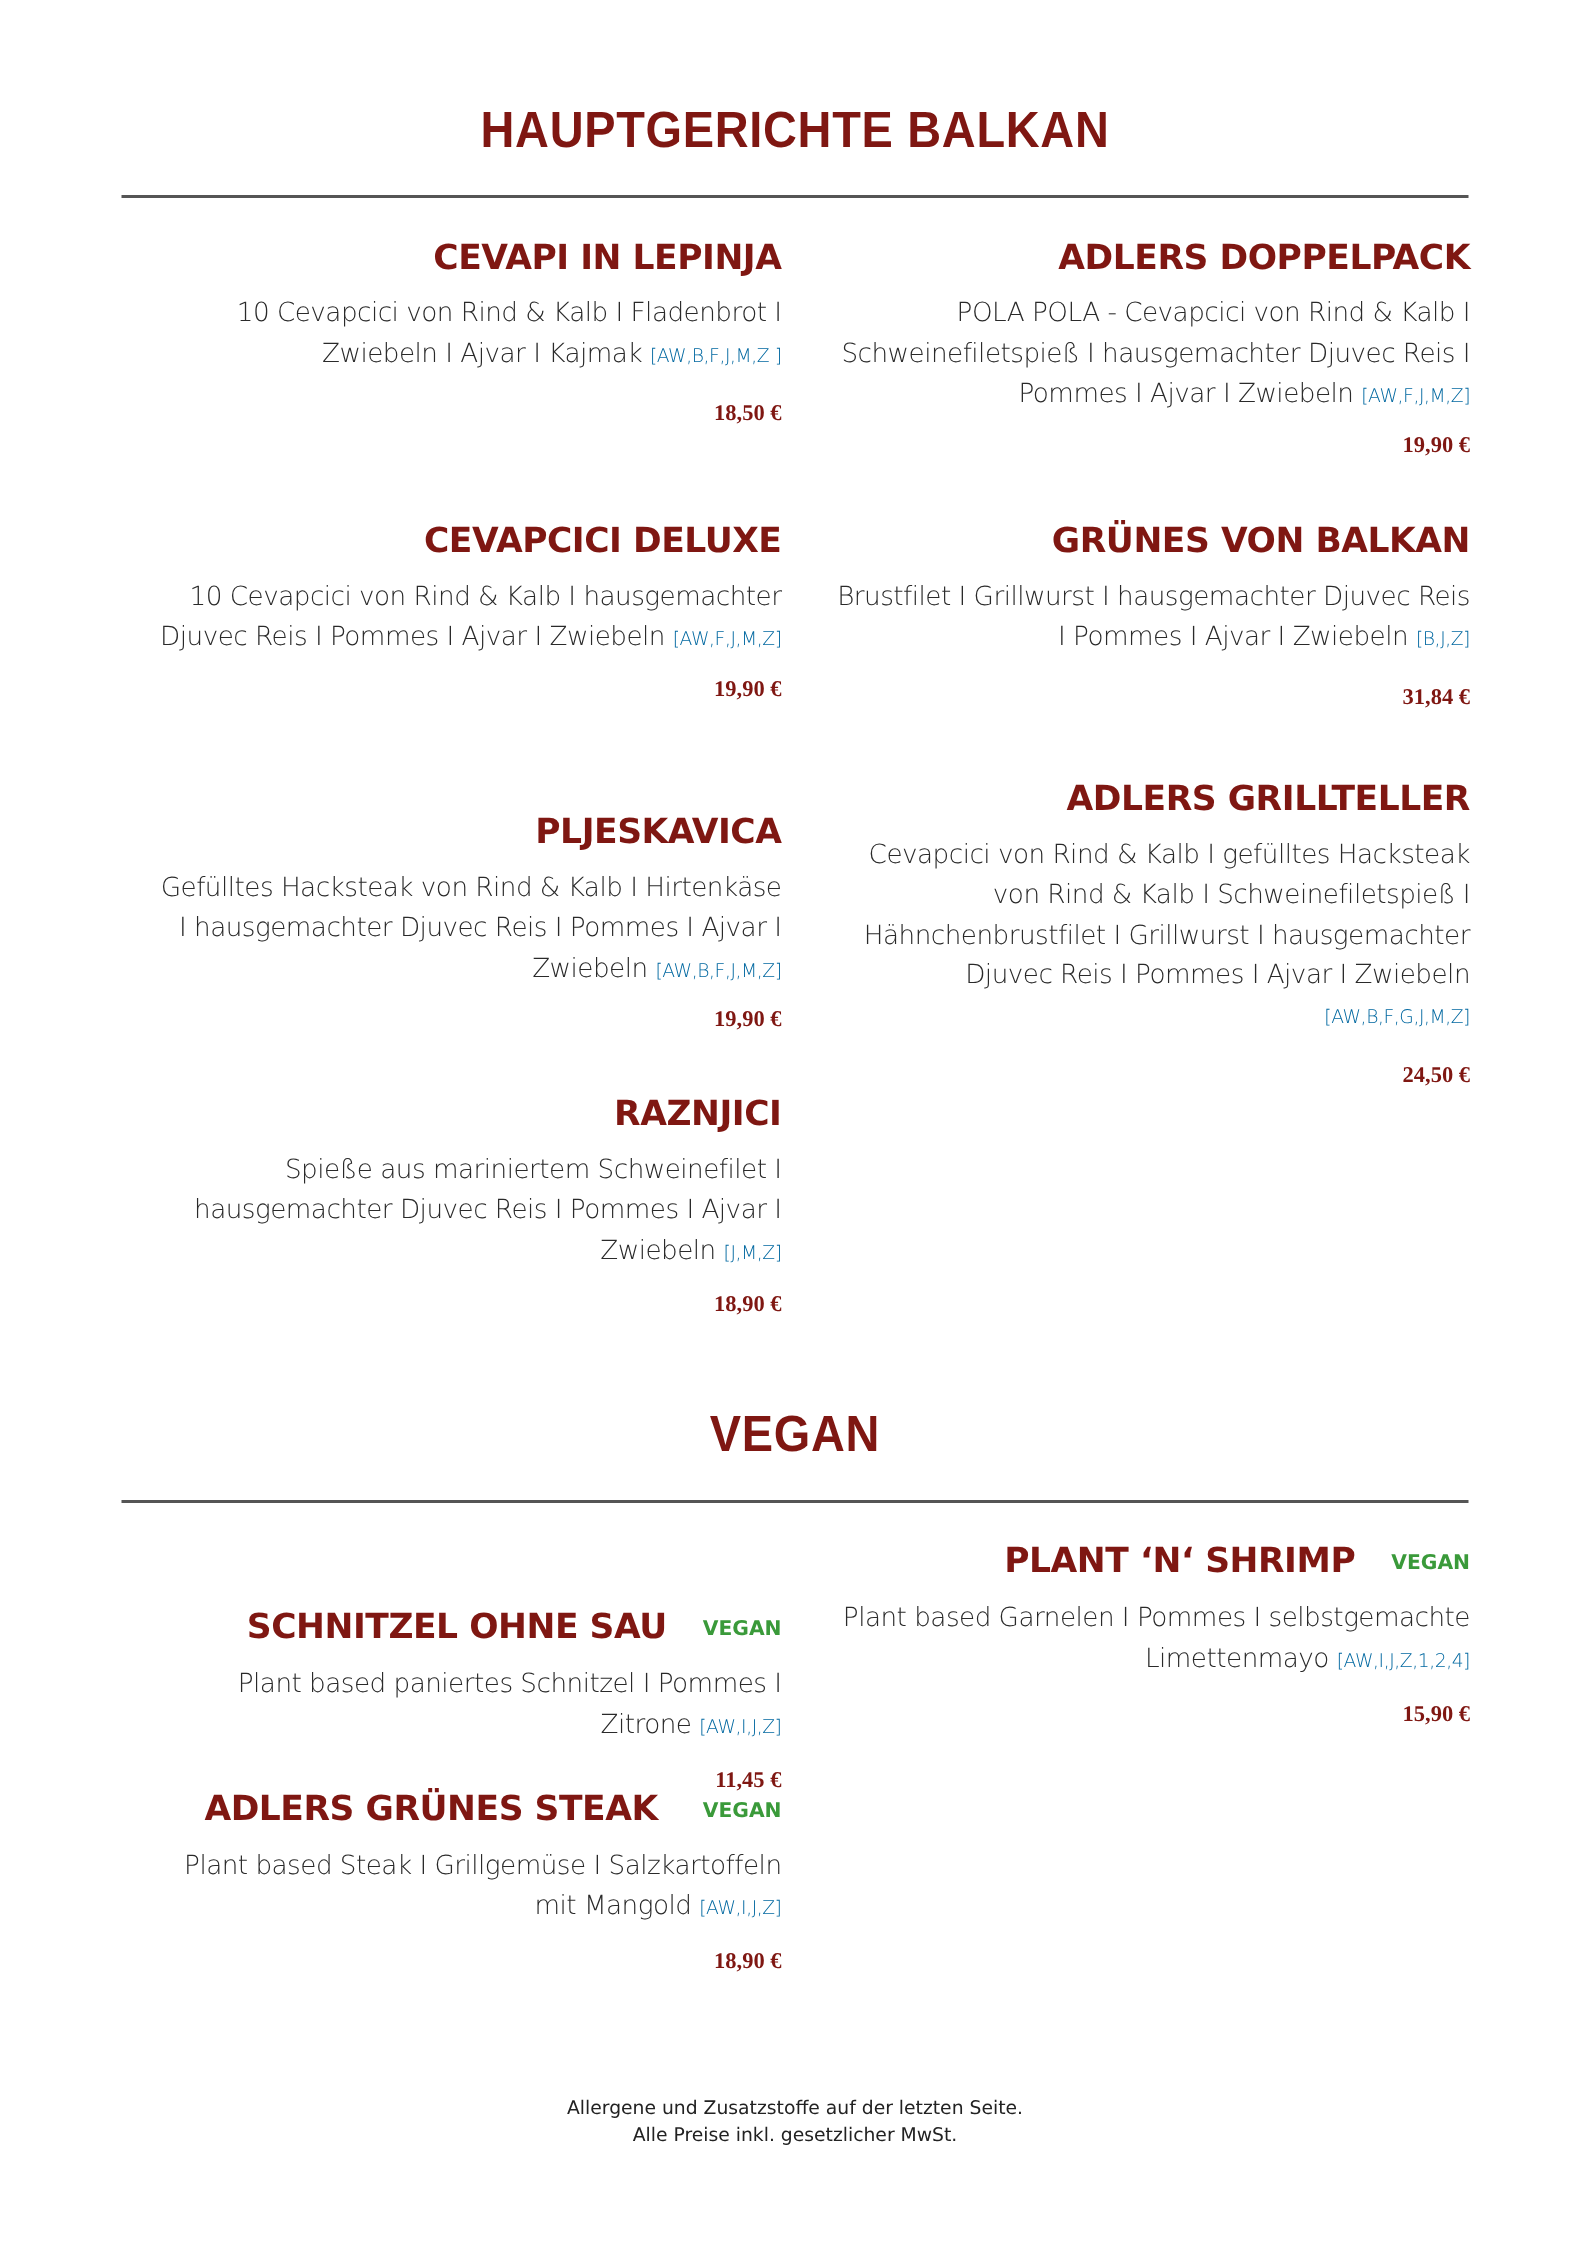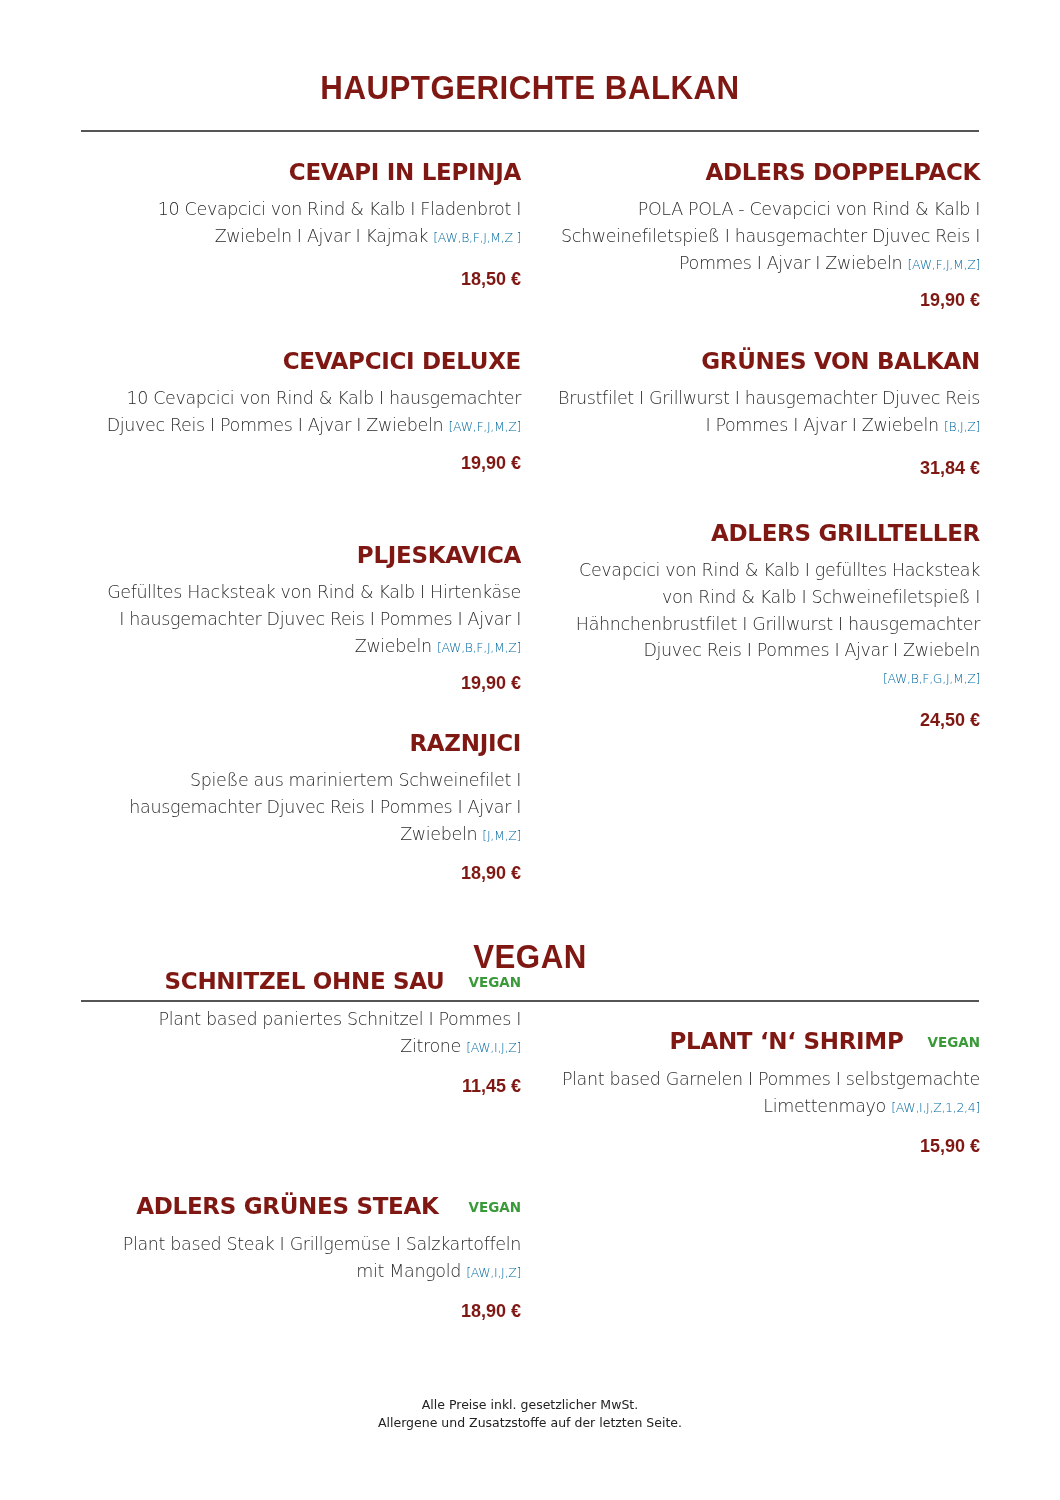--- a/index.html
+++ b/index.html
@@ -12,22 +12,22 @@
     .item { position: absolute; width: 420px; text-align: right; }
     .item.left { left: 101px; }
     .item.right { left: 550px; width: 430px; }
     .item-title { font-family: "DejaVu Sans", sans-serif; font-weight: 700; font-size: 23px;
       color: #7f1712; line-height: 28px; letter-spacing: -0.3px; white-space: nowrap; }
     .vegan-tag { font-family: "DejaVu Sans", sans-serif; font-weight: 700; font-size: 13.5px;
       color: #3a9a3a; margin-left: 24px; vertical-align: 2px; letter-spacing: 0; }
     .desc { margin-top: 10px; font-family: "DejaVu Sans", sans-serif; font-weight: 300;
       font-size: 17.5px; line-height: 26.8px; color: #2a2a2a; letter-spacing: -0.35px; }
     .allergens { font-size: 12.5px; color: #0369a1; letter-spacing: -0.3px; }
-    .price { margin-top: 14px; font-family: Liberation Sans, sans-serif; font-weight: 700;
-      font-size: 18px; color: #7f1712; }
+    .price { margin-top: 14px; font-family: Liberation Serif, serif; font-weight: 700;
+      font-size: 15px; color: #7f1712; }
     .footer { position: absolute; left: 0; width: 1060px; top: 1396px; text-align: center;
       font-family: "DejaVu Sans", sans-serif; font-size: 12.5px; line-height: 18px; color: #222222; }
   </style>
 </head>
 <body>
 
 <div class="section-title" style="top:68px;">HAUPTGERICHTE BALKAN</div>
 <div class="rule" style="top:130px;"></div>
 
 <div class="item left" style="top:158px;">
@@ -68,34 +68,34 @@
 
 <div class="item left" style="top:729px;">
   <div class="item-title">RAZNJICI</div>
   <div class="desc"><span>Spieße aus mariniertem Schweinefilet I hausgemachter Djuvec Reis I Pommes I Ajvar I Zwiebeln</span> <span class="allergens">[J,M,Z]</span></div>
   <div class="price" style="margin-top:14px;">18,90 €</div>
 </div>
 
 <div class="section-title" style="top:937px;">VEGAN</div>
 <div class="rule" style="top:1000px;"></div>
 
-<div class="item left" style="top:967px;">
+<div class="item left" style="top:1071px;">
   <div class="item-title"><span>SCHNITZEL OHNE SAU</span><span class="vegan-tag">VEGAN</span></div>
   <div class="desc"><span>Plant based paniertes Schnitzel I Pommes I Zitrone</span> <span class="allergens">[AW,I,J,Z]</span></div>
   <div class="price" style="margin-top:14px;">11,45 €</div>
 </div>
 
 <div class="item right" style="top:1027px;">
   <div class="item-title"><span>PLANT ‘N‘ SHRIMP</span><span class="vegan-tag">VEGAN</span></div>
   <div class="desc"><span>Plant based Garnelen I Pommes I selbstgemachte Limettenmayo</span> <span class="allergens">[AW,I,J,Z,1,2,4]</span></div>
   <div class="price" style="margin-top:14px;">15,90 €</div>
 </div>
 
 <div class="item left" style="top:1192px;">
   <div class="item-title"><span>ADLERS GRÜNES STEAK</span><span class="vegan-tag" style="margin-left:30px;">VEGAN</span></div>
   <div class="desc"><span>Plant based Steak I Grillgemüse I Salzkartoffeln mit Mangold</span> <span class="allergens">[AW,I,J,Z]</span></div>
   <div class="price" style="margin-top:14px;">18,90 €</div>
 </div>
 
 <div class="footer">
+  <div>Allergene und Zusatzstoffe auf der letzten Seite.</div>
   <div>Alle Preise inkl. gesetzlicher MwSt.</div>
-  <div>Allergene und Zusatzstoffe auf der letzten Seite.</div>
 </div>
 
 </body></html>

